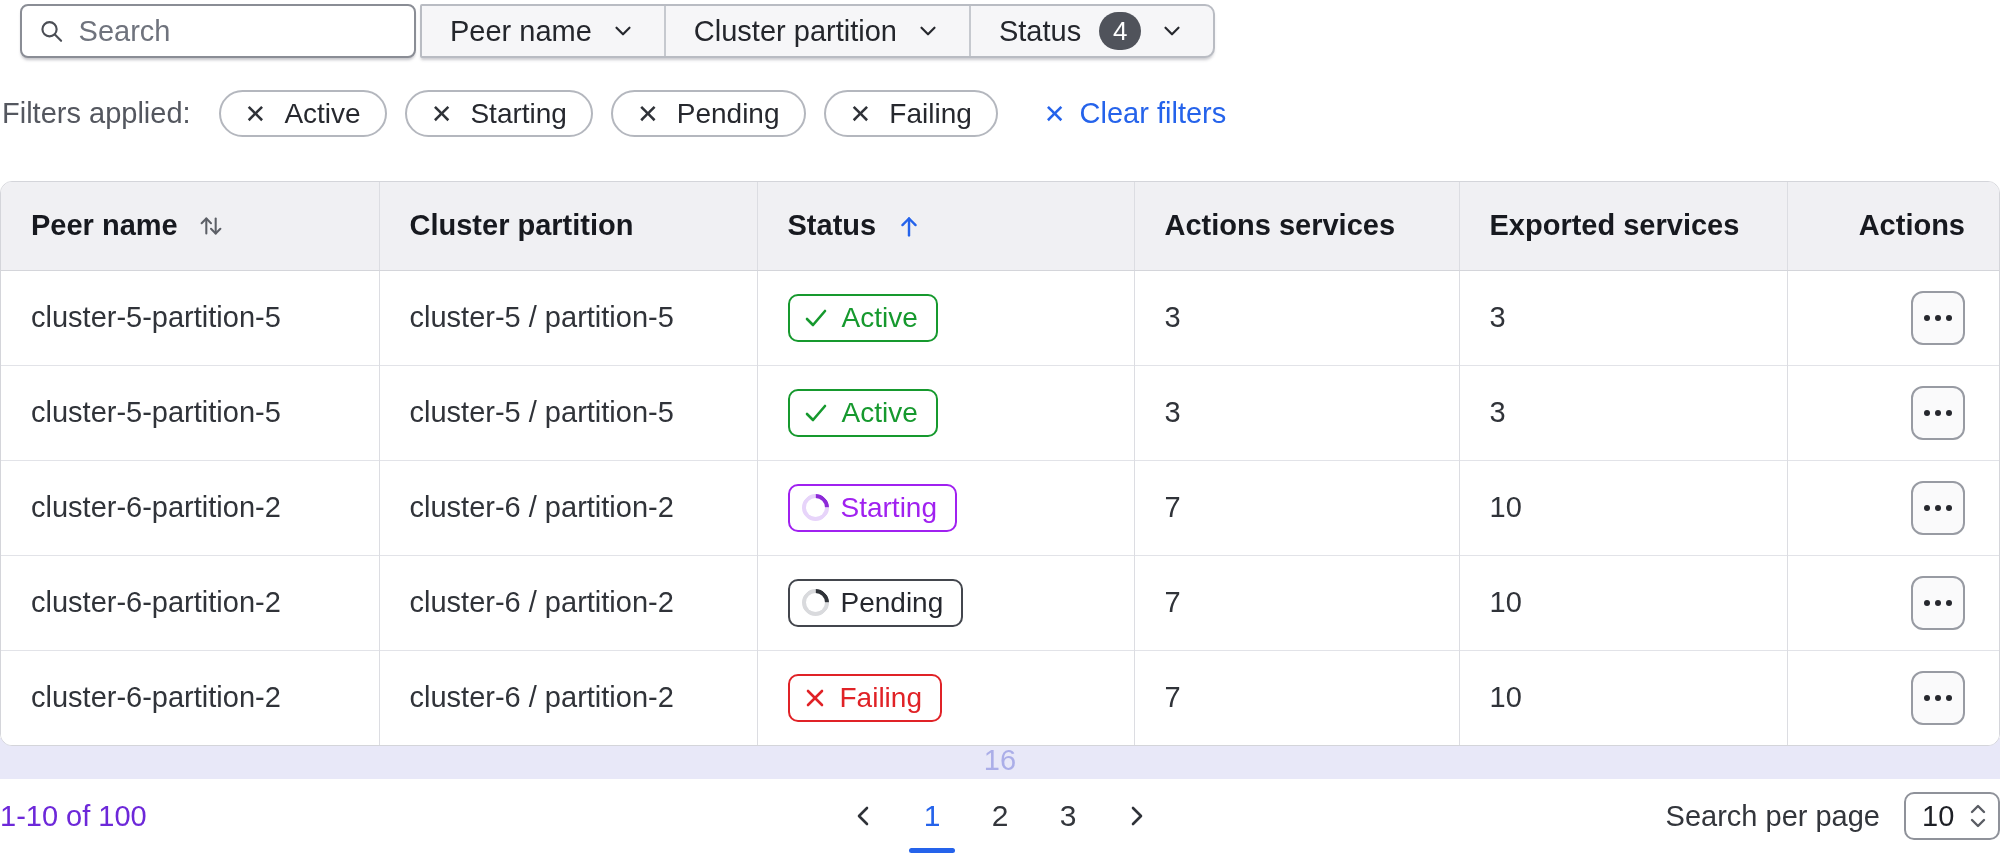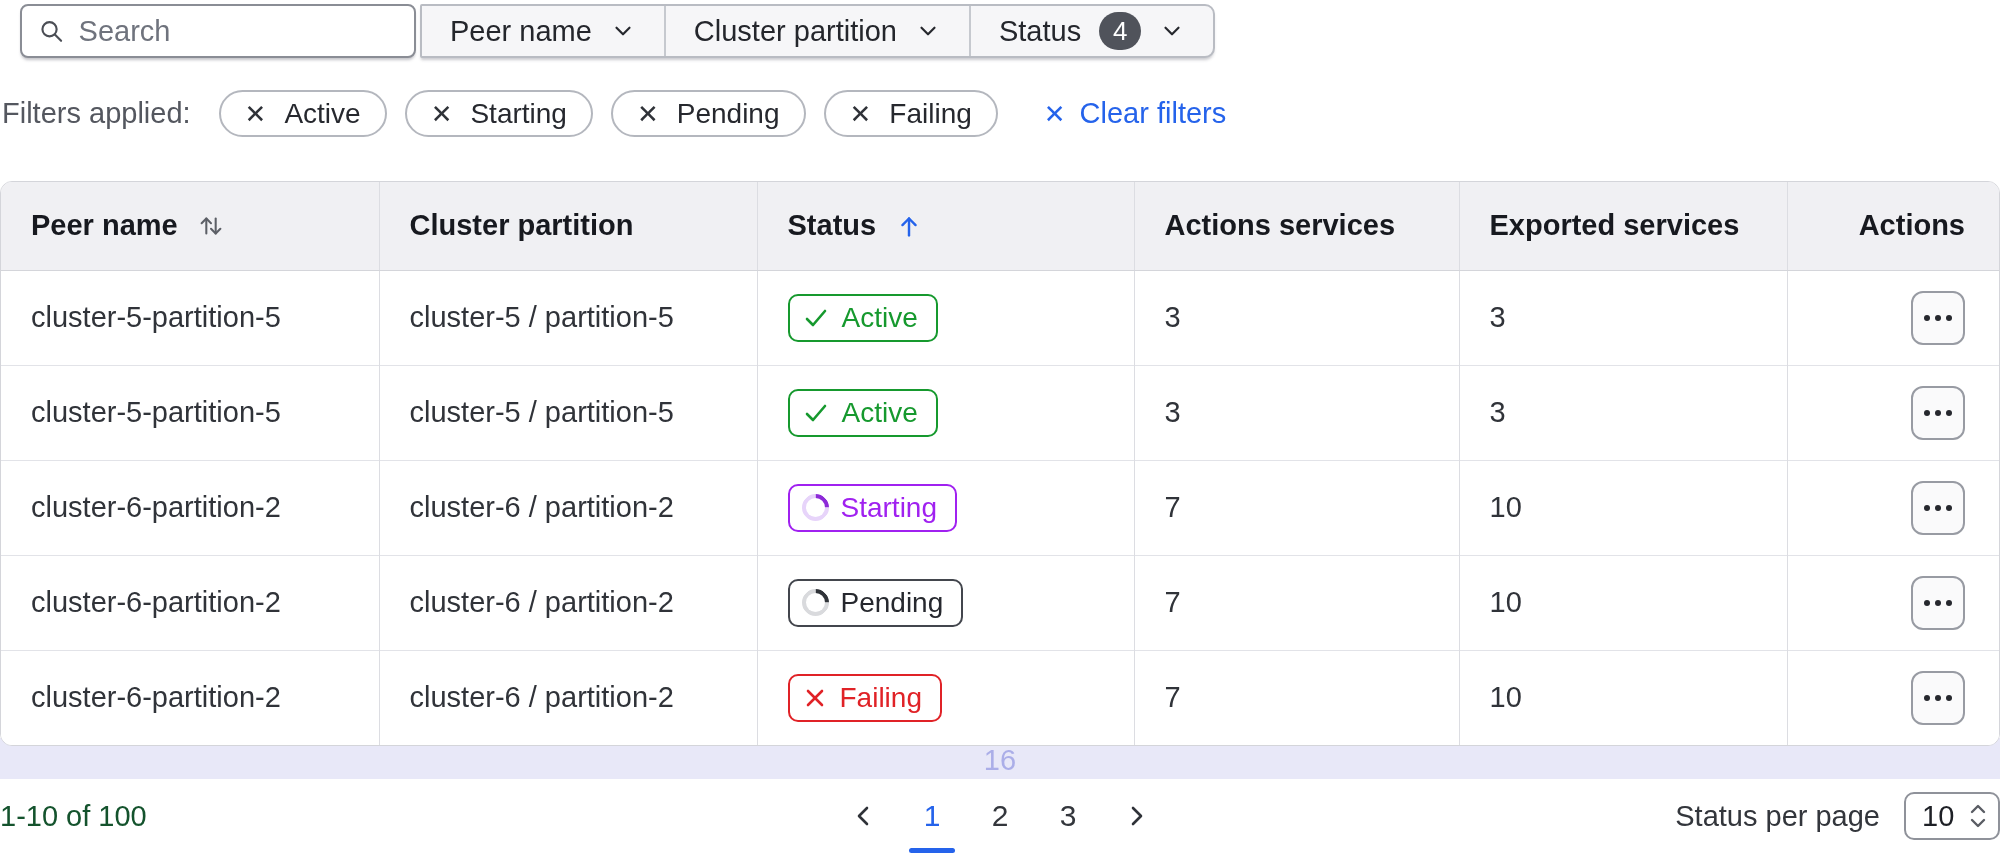--- a/index.html
+++ b/index.html
@@ -66,21 +66,21 @@
     display:inline-flex; align-items:center; justify-content:center; gap:5px; cursor:pointer; }
   .kebab i { width:6px; height:6px; border-radius:50%; background:#26282e; display:block; }
 
   
   .scroll-strip { height:41px; margin-top:-8px; background:#e8e8f8; position:relative; z-index:0;
     display:flex; align-items:flex-start; justify-content:center; padding-top:6px;
     font-size:29px; color:#abaee8; }
 
   
   .pagination { height:74px; display:grid; grid-template-columns:1fr auto 1fr; align-items:center; }
-  .range { justify-self:start; font-size:29px; color:#14532d; }
+  .range { justify-self:start; font-size:29px; color:#6d28d9; }
   .pager { display:flex; align-items:center; gap:24px; }
   .pager button { background:none; border:none; cursor:pointer; font-family:"Liberation Sans", sans-serif; }
   .page-btn { width:44px; font-size:30px; color:#33363c; position:relative; text-align:center; }
   .page-btn.active { color:#2563eb; font-weight:500; }
   .page-underline { position:absolute; left:50%; transform:translateX(-50%); bottom:-20px;
     width:46px; height:5px; border-radius:3px; background:#2563eb; }
   .nav-btn { width:44px; display:flex; align-items:center; justify-content:center; }
   .ipp { justify-self:end; display:flex; align-items:center; gap:24px; }
   .ipp-label { font-size:29px; color:#33363c; }
   .ipp-select { width:96px; height:48px; border:2px solid #8f929a; border-radius:10px; background:#fff;
@@ -322,21 +322,21 @@
       <button class="page-btn">
         <span>3</span>
       </button>
       <button class="nav-btn">
         <svg width="32" height="32" viewBox="0 0 32 32" fill="none" stroke="#2f3238" stroke-width="2.6" stroke-linecap="round" stroke-linejoin="round">
             <polyline points="13 8 21 16 13 24"></polyline>
           </svg>
       </button>
     </div>
     <div class="ipp">
-      <span class="ipp-label">Status per page</span>
+      <span class="ipp-label">Search per page</span>
       <button class="ipp-select">
         <span>10</span>
         <svg width="20" height="30" viewBox="0 0 20 30" fill="none" stroke="#5a5d64" stroke-width="2.4" stroke-linecap="round" stroke-linejoin="round">
           <polyline points="4 11 10 5 16 11"></polyline>
             <polyline points="4 19 10 25 16 19"></polyline>
         </svg>
       </button>
     </div>
   </div>
 

